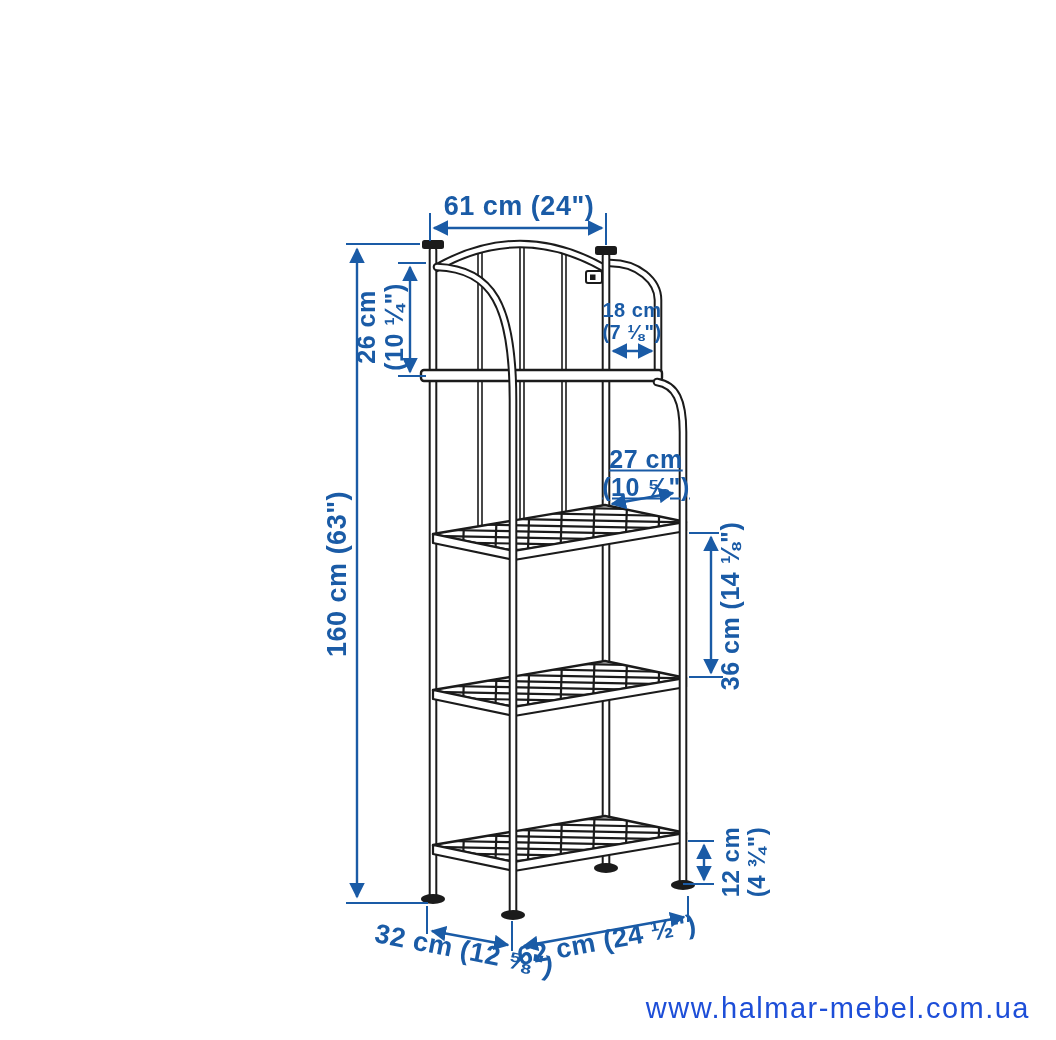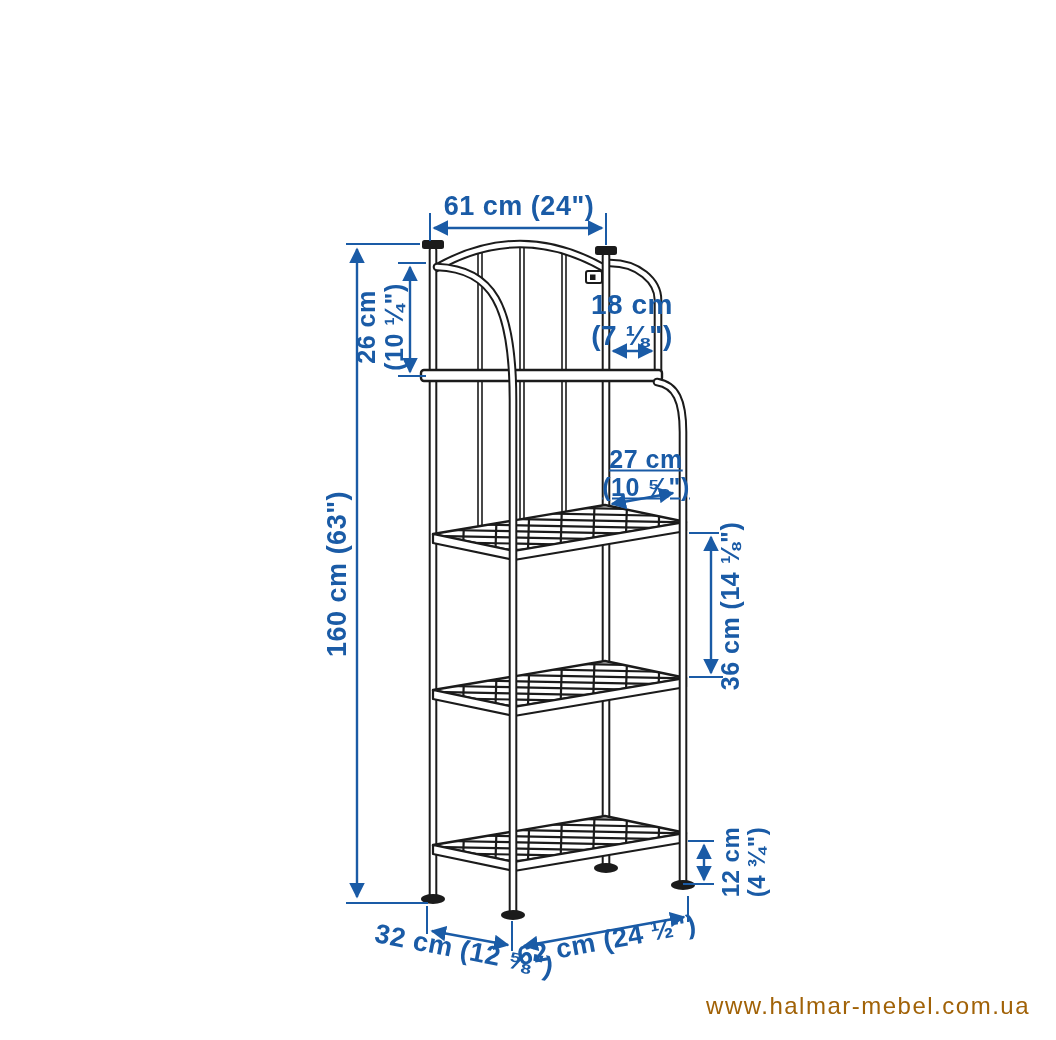--- a/index.html
+++ b/index.html
@@ -7,21 +7,21 @@
   #stage{position:relative;width:1056px;height:1040px;background:#ffffff;}
   #art{position:absolute;left:0;top:0;}
   
   .tube-o{stroke:#1b1b1b;stroke-width:8.6;fill:none;stroke-linecap:round;}
   .tube-i{stroke:#ffffff;stroke-width:4.6;fill:none;stroke-linecap:round;}
   .slat-o{stroke:#1b1b1b;stroke-width:5.6;fill:none;stroke-linecap:round;}
   .slat-i{stroke:#ffffff;stroke-width:2.4;fill:none;stroke-linecap:round;}
   .tick{stroke-width:2;}
   .dim{position:absolute;color:#1a5ba6;font-weight:bold;font-size:25px;line-height:1.1;
        text-align:center;white-space:nowrap;letter-spacing:.5px;}
-  .watermark{position:absolute;color:#a16207;font-size:24px;font-weight:400;
+  .watermark{position:absolute;color:#1d4ed8;font-size:29px;font-weight:400;
        letter-spacing:1.5px;white-space:nowrap;}
 </style>
 </head>
 <body>
 
 <div id="stage">
 
   <svg id="art" width="1056" height="1040" viewBox="0 0 1056 1040">
     <defs>
       <marker id="ah" viewBox="0 0 10 10" refX="9" refY="5" markerWidth="6.5" markerHeight="6.5" orient="auto-start-reverse">
@@ -222,21 +222,21 @@
 
   <div class="dim" style="left:519px;top:207px;font-size:27px;transform:translate(-50%,-50%);">
     <span>61 cm (24")</span>
   </div>
 
   <div class="dim" style="left:380px;top:327px;transform:translate(-50%,-50%) rotate(-90deg);">
     <div>26 cm</div>
     <div>(10 ¼")</div>
   </div>
 
-  <div class="dim" style="left:632px;top:321px;font-size:28px;transform:translate(-50%,-50%);">
+  <div class="dim" style="left:632px;top:321px;font-size:20px;transform:translate(-50%,-50%);">
     <div>18 cm</div>
     <div>(7 ⅛")</div>
   </div>
 
   <div class="dim" style="left:646px;top:473px;transform:translate(-50%,-50%);text-decoration:underline;">
     <div>27 cm</div>
     <div>(10 ⅝")</div>
   </div>
 
   <div class="dim" style="left:338px;top:574px;font-size:27px;transform:translate(-50%,-50%) rotate(-90deg);">

